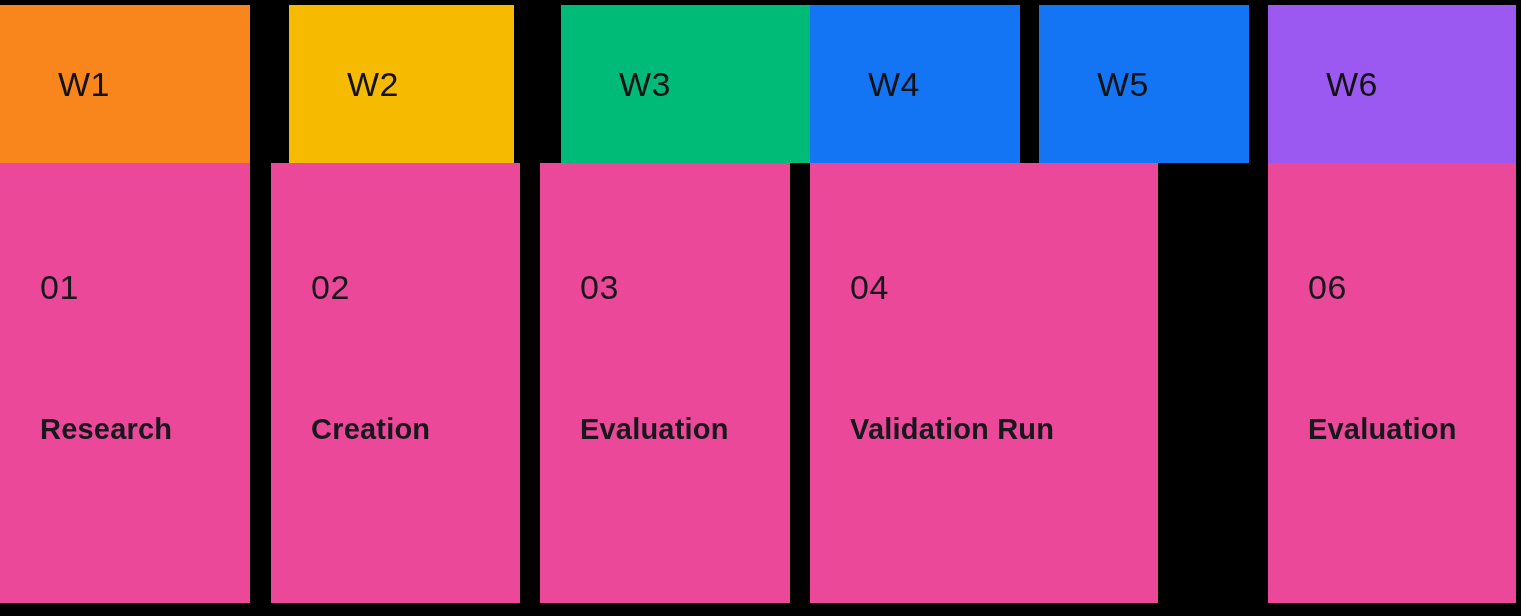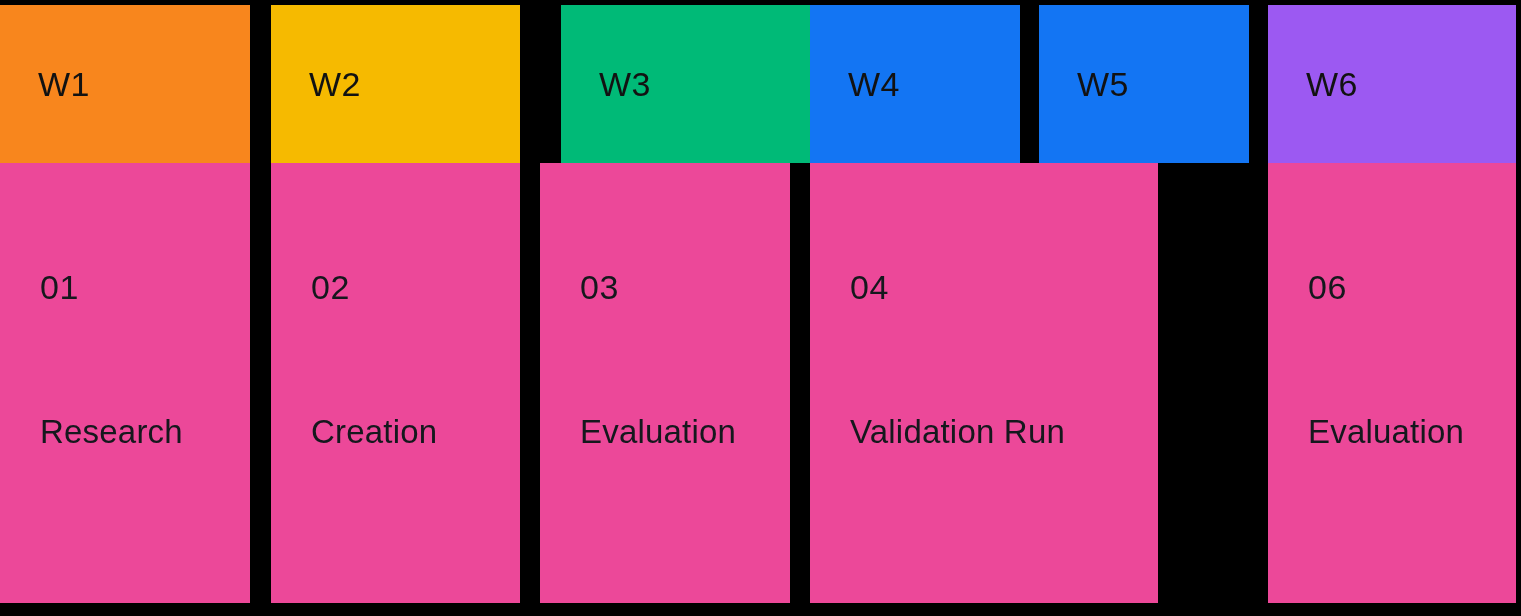--- a/index.html
+++ b/index.html
@@ -12,30 +12,30 @@
     overflow: hidden;
     font-family: "Liberation Sans", sans-serif;
   }
   
   .hdr {
     position: absolute;
     top: 5px;
     height: 158px;
     display: flex;
     align-items: center;
-    padding-left: 38px;
+    padding-left: 58px;
   }
   .hdr span {
     font-size: 34px;
     font-weight: 400;
     color: #121212;
     letter-spacing: 0.5px;
   }
   .hdr-w1 { left: 0;      width: 250px; }
-  .hdr-w2 { left: 271px;  width: 249px; }
+  .hdr-w2 { left: 289px;  width: 225px; }
   .hdr-w3 { left: 540px;  width: 250px; }
   .hdr-w4 { left: 810px;  width: 210px; }
   .hdr-w5 { left: 1039px; width: 210px; }
   .hdr-w6 { left: 1268px; width: 248px; }
   
   .card {
     position: absolute;
     top: 163px;
     height: 440px;
     background: #ec4899;
@@ -52,22 +52,22 @@
     font-size: 34px;
     font-weight: 400;
     color: #15181d;
     line-height: 1;
     letter-spacing: 0.5px;
   }
   .phase-label {
     position: absolute;
     top: 252px;
     left: 40px;
-    font-size: 33px;
-    font-weight: 400;
+    font-size: 29px;
+    font-weight: 700;
     color: #15181d;
     line-height: 1;
     letter-spacing: 0.2px;
   }
 </style>
 </head>
 <body>
 
 <div class="board">
 

